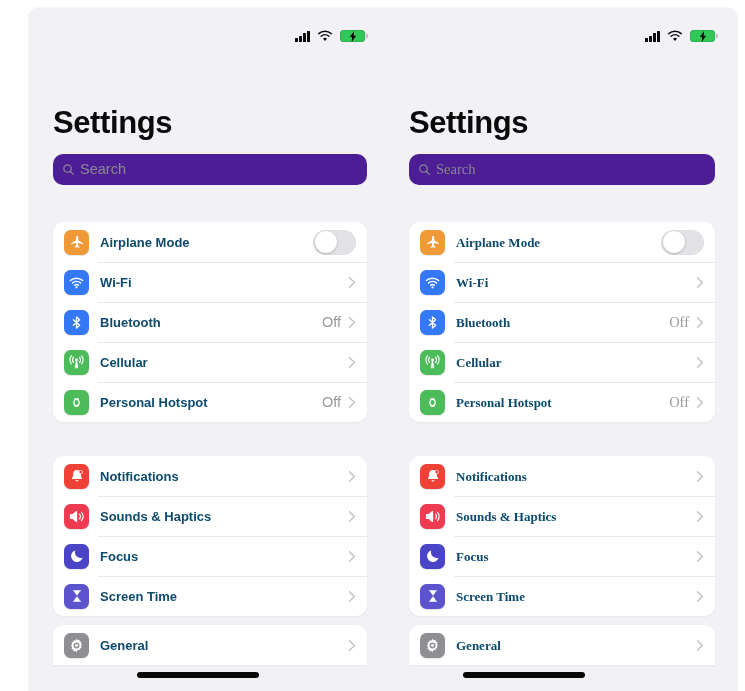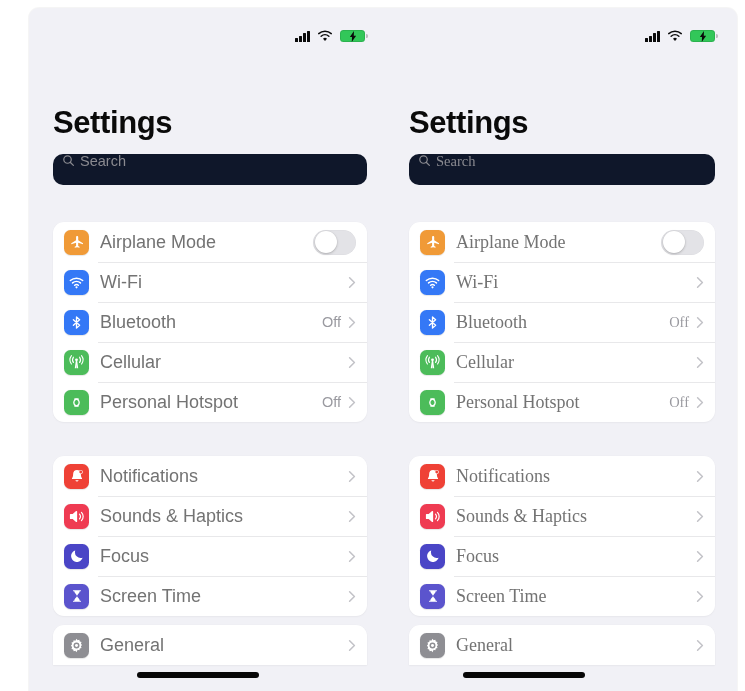--- a/index.html
+++ b/index.html
@@ -66,22 +66,22 @@
 
   
   .title{
     position:absolute;top:99px;left:24px;
     font-size:31px;font-weight:700;color:#0a0a0a;letter-spacing:-0.4px;
     line-height:1;font-family:"Liberation Sans", sans-serif;
   }
   .pane.right .title{left:26px;}
   .searchbar{
     position:absolute;top:146px;left:24px;right:16px;height:31px;
-    background:#0f172a;border-radius:10px;
-    display:flex;align-items:flex-start;padding:0 9px;box-sizing:border-box;
+    background:#4c1d95;border-radius:10px;
+    display:flex;align-items:center;padding:0 9px;box-sizing:border-box;
   }
   .pane.right .searchbar{left:26px;right:22px;}
   .search-icon{width:13px;height:13px;margin-right:5px;flex:none;display:block;}
   .search-placeholder{font-size:14.5px;color:#8a8a90;line-height:1;}
 
   
   .group{
     position:absolute;left:24px;right:16px;
     background:#ffffff;border-radius:11px;overflow:hidden;
     box-shadow:0 0 0 0.5px rgba(0,0,0,0.015), 0 1px 2px rgba(0,0,0,0.035);
@@ -99,21 +99,21 @@
     content:"";position:absolute;left:45px;right:0;top:0;height:1px;
     background:#e8e8ea;
   }
   .ico{
     width:25px;height:25px;border-radius:6.5px;flex:none;margin-right:11px;
     display:flex;align-items:center;justify-content:center;
     box-shadow:0 0.5px 1px rgba(0,0,0,0.10);
   }
   .ico svg{display:block;}
   .row-label{
-    font-size:18px;color:#737373;line-height:1;flex:1;white-space:nowrap;
+    font-size:13px;color:#0c4a6e;line-height:1;flex:1;white-space:nowrap;font-weight:bold;
   }
   .row-value{
     font-size:14.5px;color:#9a9aa0;margin-right:7px;line-height:1;
   }
   .chev{width:8px;height:13px;flex:none;display:block;}
 
   
   .toggle{
     width:43px;height:25px;border-radius:13px;background:#e3e3e7;
     position:relative;flex:none;

